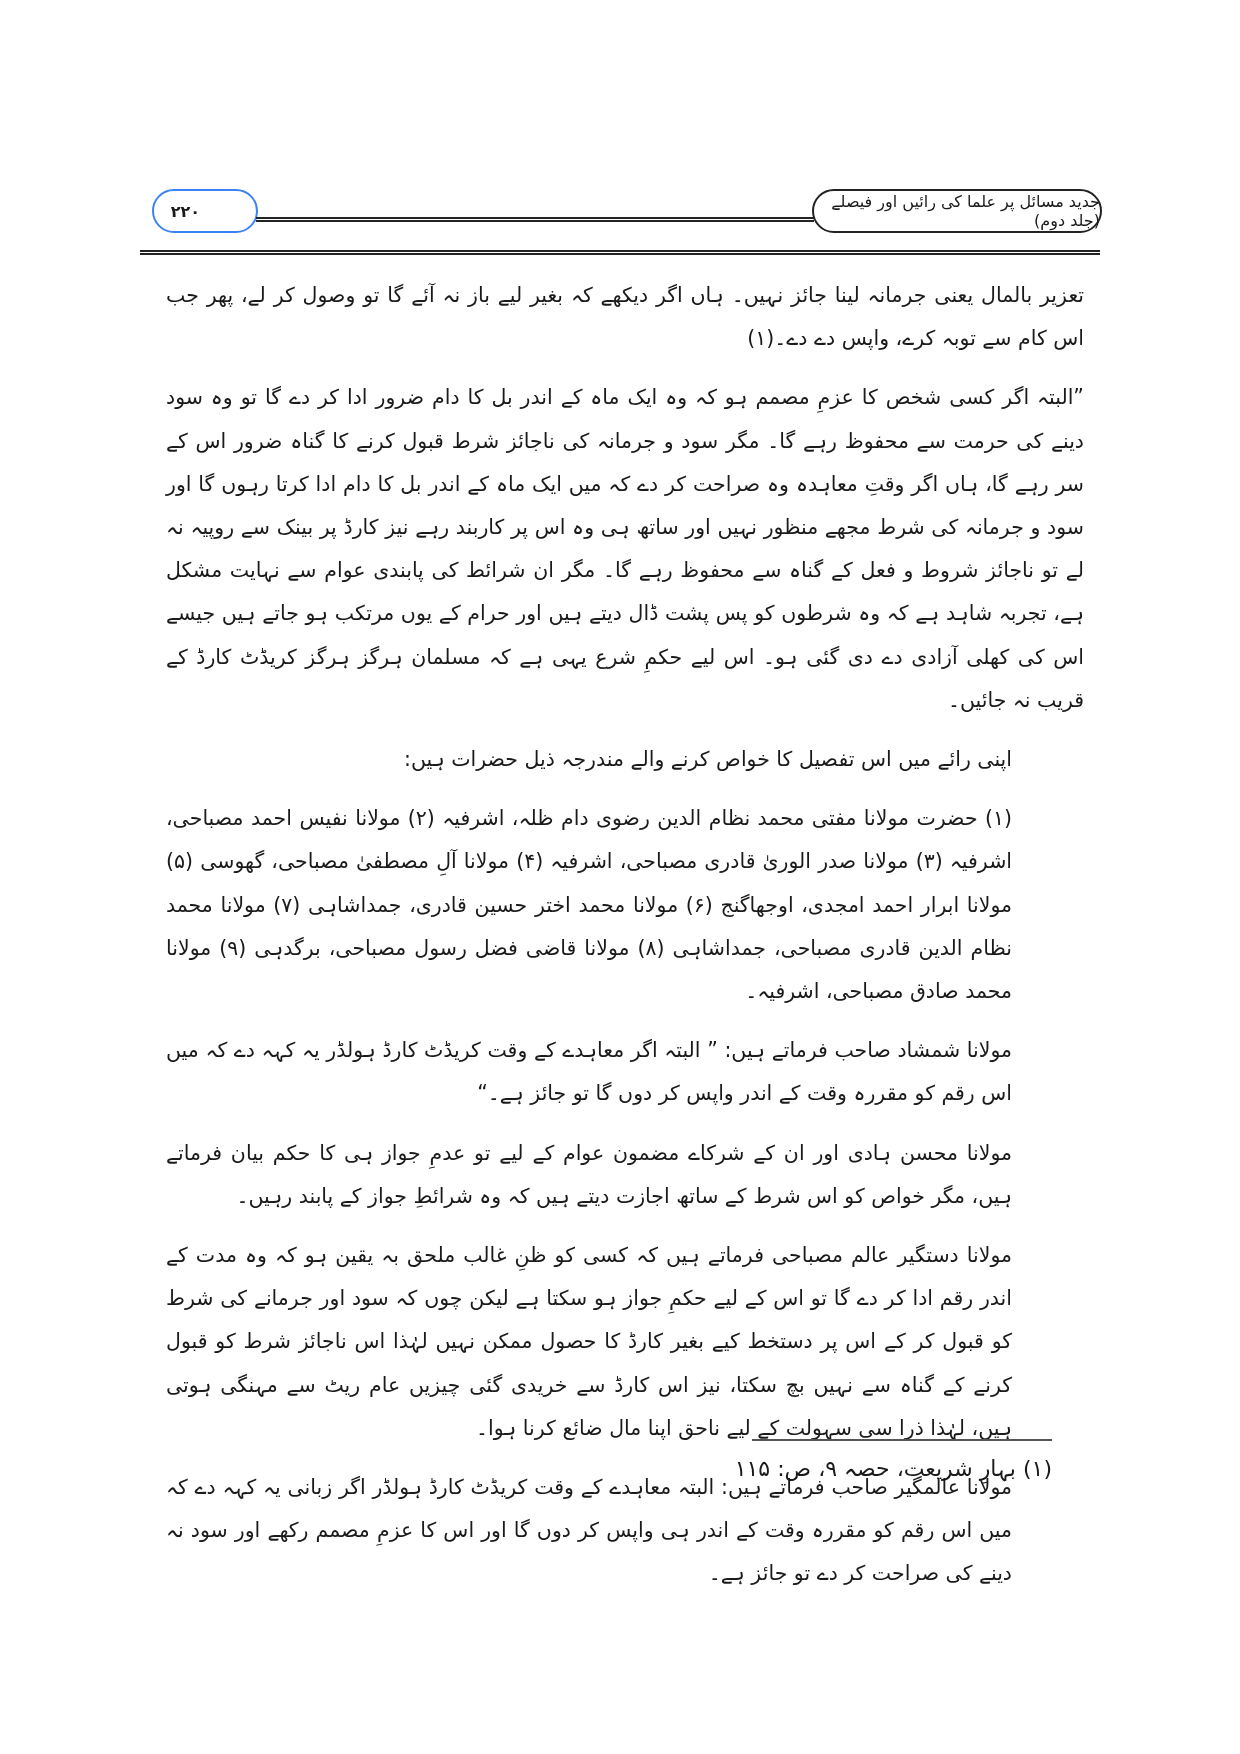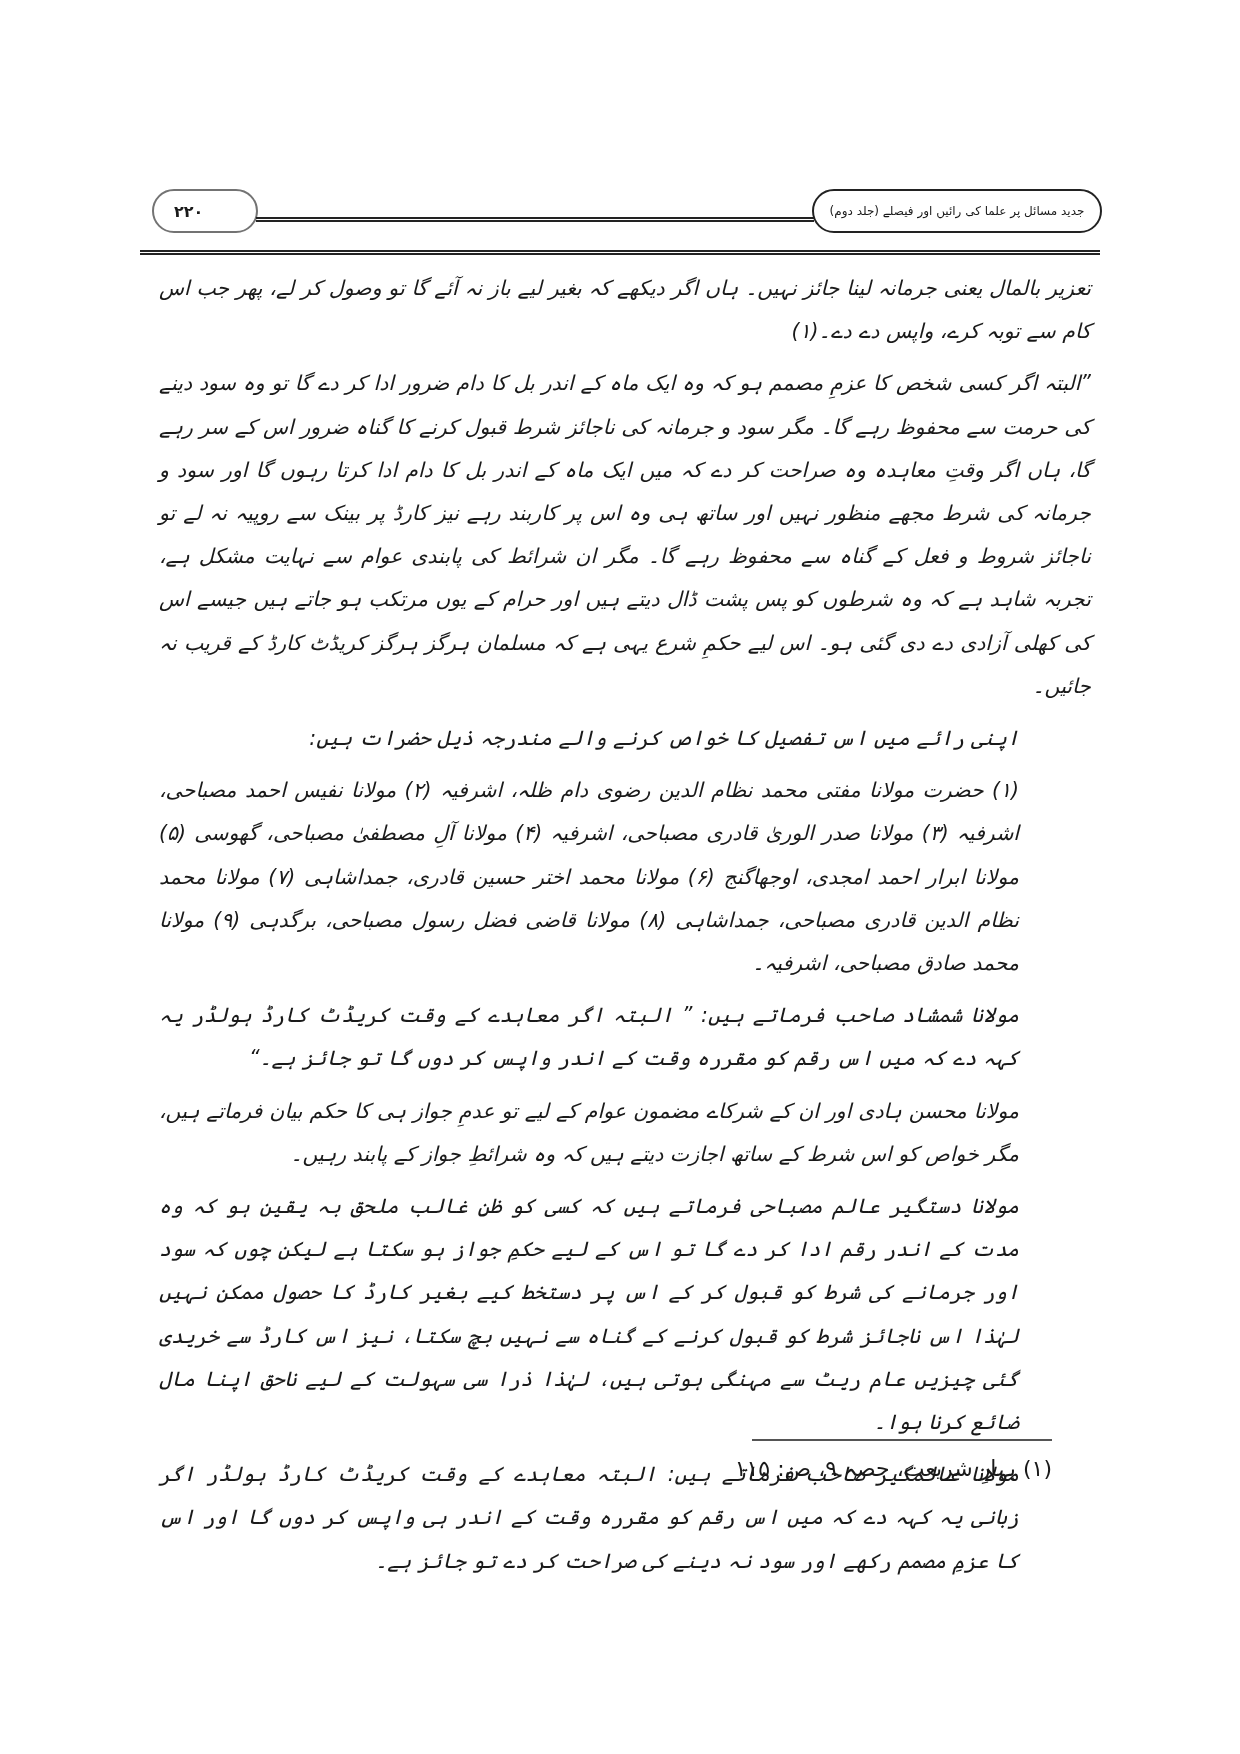--- a/index.html
+++ b/index.html
@@ -3,37 +3,37 @@
 <meta charset="utf-8">
 <style>
   html, body { margin: 0; padding: 0; background: #ffffff; }
   body { width: 1240px; height: 1754px; position: relative; overflow: hidden;
          font-family: "DejaVu Sans", sans-serif; color: #1a1a1a; }
   .page { position: absolute; left: 0; top: 0; width: 1240px; height: 1754px; }
 
   
   .hdr { position: absolute; top: 189px; left: 152px; width: 950px; height: 46px; }
   .pgnum-box { position: absolute; left: 0; top: 0; width: 106px; height: 44px;
-               border: 2px solid #737373; border-radius: 24px; box-sizing: border-box;
+               border: 2px solid #3b82f6; border-radius: 24px; box-sizing: border-box;
                display: flex; align-items: center; padding-left: 20px;
-               font-size: 16px; font-weight: bold; direction: rtl; justify-content: flex-end; padding-right: 56px; }
+               font-size: 16px; font-weight: bold; direction: rtl; padding-right: 56px; }
   .title-box { position: absolute; right: 0; top: 0; width: 290px; height: 44px;
                border: 2px solid #222; border-radius: 24px; box-sizing: border-box;
                display: flex; align-items: center; justify-content: center;
-               font-size: 12px; direction: rtl; }
+               font-size: 16px; direction: rtl; }
   .hdr-line { position: absolute; left: 104px; right: 288px; top: 28px; height: 5px;
               border-top: 2px solid #222; border-bottom: 2px solid #222; box-sizing: border-box; }
   .hdr-rule { position: absolute; left: 140px; width: 960px; top: 250px; height: 5px;
               border-top: 2px solid #222; border-bottom: 2px solid #222; box-sizing: border-box; }
 
   
   .body { position: absolute; left: 150px; width: 950px; top: 258px;
           direction: rtl; text-align: justify; text-align-last: right;
           font-family: "DejaVu Sans", sans-serif; font-size: 20.5px; line-height: 43.2px; }
-  .body p { margin: 9px; font-style: italic; }
+  .body p { margin: 16px; }
   .indent { padding-right: 72px; }
   .b-label { font-weight: bold; font-size: 26px; }
 
   
   .fn-rule { position: absolute; left: 752px; width: 300px; top: 1439px; height: 0;
              border-top: 2px solid #555; }
   .footnote { position: absolute; right: 188px; top: 1456px; direction: rtl;
               font-family: "DejaVu Sans", sans-serif; font-size: 22px; }
 </style>
 </head>

